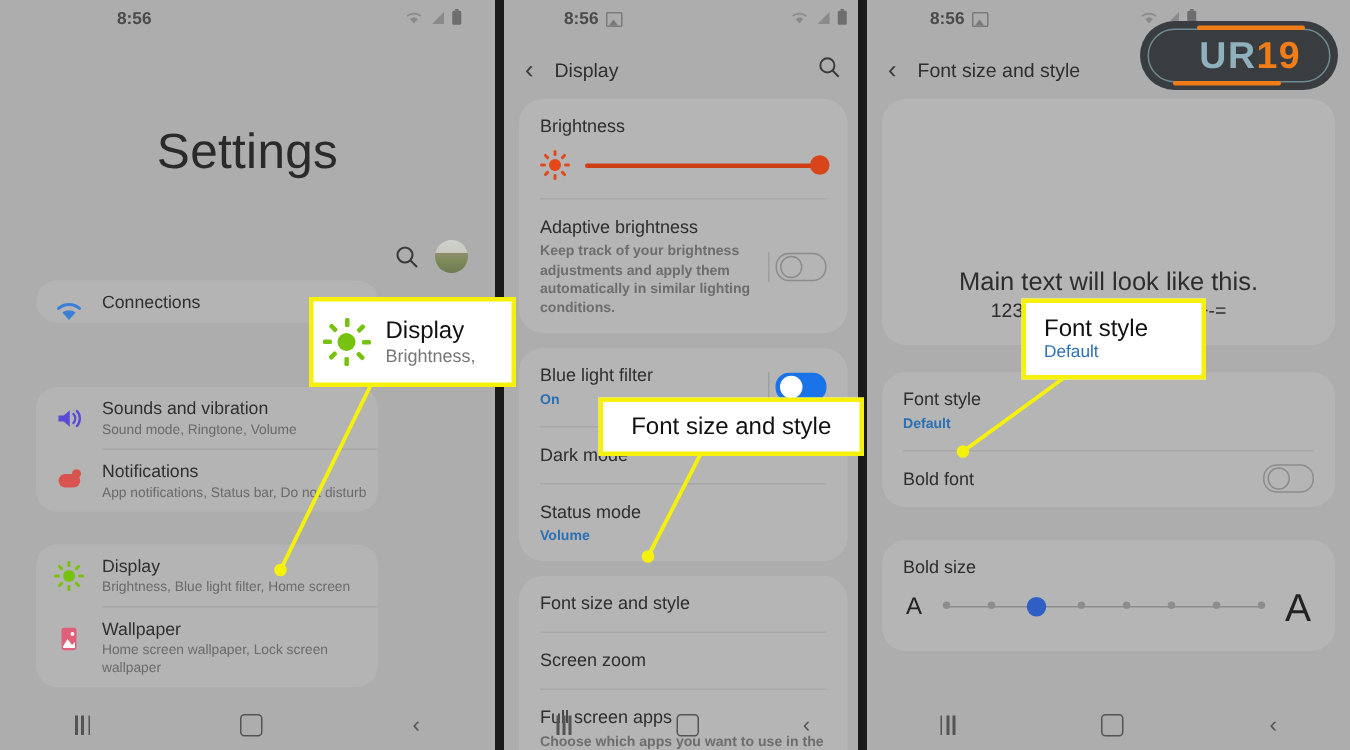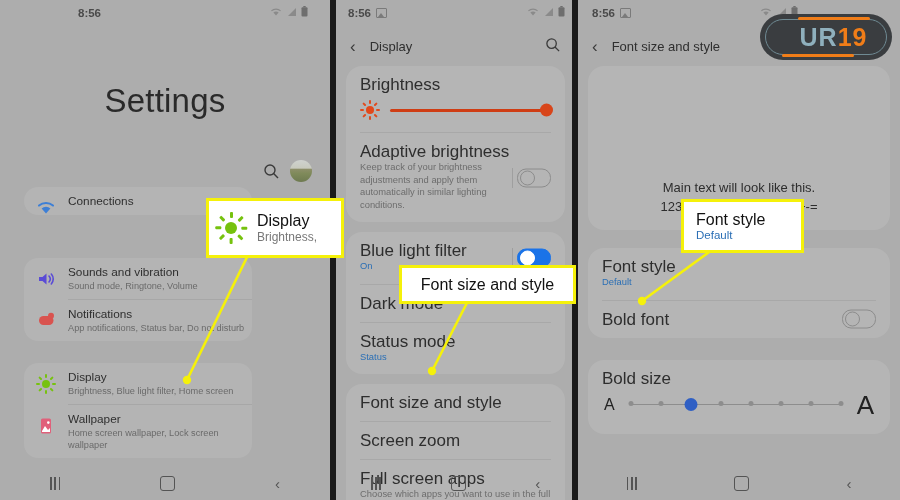--- a/index.html
+++ b/index.html
@@ -14,21 +14,21 @@
   
   .panel{position:absolute;top:0;height:500px;background:#adadad;overflow:hidden;}
   #panel1{left:0;width:330px;}
   #panel2{left:336px;width:239px;}
   #panel3{left:578px;width:322px;}
   .divider{position:absolute;top:0;height:500px;width:6px;background:#1a1a1a;}
   #div1{left:330px;}
   #div2{left:572px;width:6px;}
 
   
-  .statusbar{position:relative;height:26px;display:flex;align-items:center;}
+  .statusbar{position:relative;height:26px;display:flex;align-items:center;padding-left:28px;}
   .sb-time{font-size:11.5px;color:#4a4a4a;font-weight:600;}
   .sb-right{position:absolute;right:10px;top:6px;display:flex;align-items:center;gap:4px;}
   .ico-wifi,.ico-sig,.ico-bat{display:block;}
 
   .sb-photo{width:9px;height:8px;border:1.2px solid #7a7a7a;border-radius:1px;margin-left:5px;position:relative;}
   .sb-photo:after{content:"";position:absolute;left:1px;bottom:0.5px;width:0;height:0;
       border-left:3px solid transparent;border-right:3px solid transparent;border-bottom:4px solid #7a7a7a;}
 
   
   #panel1 .sb-time{position:absolute;left:78px;}
@@ -51,22 +51,22 @@
      transform-origin:1px 10px;}
 
   
   .appbar{position:relative;height:40px;display:flex;align-items:center;}
   .back{font-size:17px;color:#3a3a3a;margin-left:14px;line-height:1;}
   .appbar .atitle{font-size:13px;color:#2f2f2f;margin-left:14px;}
   .searchbtn{position:absolute;right:14px;top:11px;}
 
   .card{background:rgba(255,255,255,.10);border-radius:16px;margin:0 10px 10px 10px;}
   .crow{position:relative;padding:11px 14px;}
-  .ctitle{font-size:17px;color:#2e2e2e;line-height:15px;}
-  .csub{font-size:9.4px;color:#6d6d6d;line-height:12.5px;margin-top:2px;}
+  .ctitle{font-size:12px;color:#2e2e2e;line-height:15px;}
+  .csub{font-size:9.4px;color:#6d6d6d;line-height:12.5px;margin-top:2px;font-weight:bold;}
   .csub.blue{color:#2b6fb5;}
   .cinner-sep{height:1px;background:rgba(0,0,0,.07);margin:0 14px;}
 
   .toggle{position:absolute;right:14px;top:50%;transform:translateY(-50%);
      width:32px;height:17px;border-radius:9px;border:1.3px solid #8c8c8c;}
   .toggle.on{background:#1a73e8;border-color:#1a73e8;}
   .toggle .knob{position:absolute;top:1px;width:13px;height:13px;border-radius:50%;
      border:1.3px solid #8c8c8c;background:transparent;}
   .toggle.on .knob{background:#fff;border-color:#fff;right:1.5px;}
   .toggle .knob{left:1.5px;}
@@ -76,21 +76,21 @@
   .brrow{position:relative;padding:6px 14px 12px 14px;display:flex;align-items:center;gap:10px;}
   .bsun{position:relative;width:20px;height:20px;flex:0 0 20px;}
   .bsun .core{position:absolute;left:6px;top:6px;width:8px;height:8px;border-radius:50%;background:#e2481a;}
   .bsun i{position:absolute;left:9px;top:0;width:2px;height:4px;background:#e2481a;border-radius:1px;transform-origin:1px 10px;}
   .btrack{position:relative;flex:1;height:3px;background:#cf3d14;border-radius:2px;}
   .bthumb{position:absolute;right:-2px;top:50%;transform:translate(0,-50%);width:13px;height:13px;border-radius:50%;background:#d8451a;}
 
   
   .preview{background:rgba(255,255,255,.10);border-radius:16px;margin:0 10px;height:150px;
       display:flex;flex-direction:column;align-items:center;justify-content:flex-end;padding-bottom:14px;}
-  .pv1{font-size:13px;color:#2d2d2d;line-height:19px;}
+  .pv1{font-size:17px;color:#2d2d2d;line-height:19px;}
   .pv2{font-size:13px;color:#2d2d2d;line-height:19px;}
 
   
   .fsrow{position:relative;display:flex;align-items:center;padding:4px 16px 16px 16px;gap:12px;}
   .fA-s{font-size:16px;color:#222;}
   .fA-l{font-size:26px;color:#222;line-height:26px;}
   .fstrack{position:relative;flex:1;height:18px;}
   .fsline{position:absolute;left:4px;right:4px;top:8px;height:1.6px;background:#8d8d8d;}
   .fsdot{position:absolute;top:5.5px;width:5px;height:5px;border-radius:50%;background:#8d8d8d;transform:translateX(-50%);}
   .fsthumb{position:absolute;top:2px;width:13px;height:13px;border-radius:50%;background:#2f5fc4;transform:translateX(-50%);}
@@ -304,21 +304,21 @@
             <div class="knob"></div>
           </div>
       </div>
       <div class="cinner-sep"></div>
       <div class="crow">
         <div class="ctitle">Dark mode</div>
       </div>
       <div class="cinner-sep"></div>
       <div class="crow">
         <div class="ctitle">Status mode</div>
-        <div class="csub blue">Status</div>
+        <div class="csub blue">Volume</div>
       </div>
     </div>
 
     <div class="card">
       <div class="crow">
         <div class="ctitle">Font size and style</div>
       </div>
       <div class="cinner-sep"></div>
       <div class="crow">
         <div class="ctitle">Screen zoom</div>

